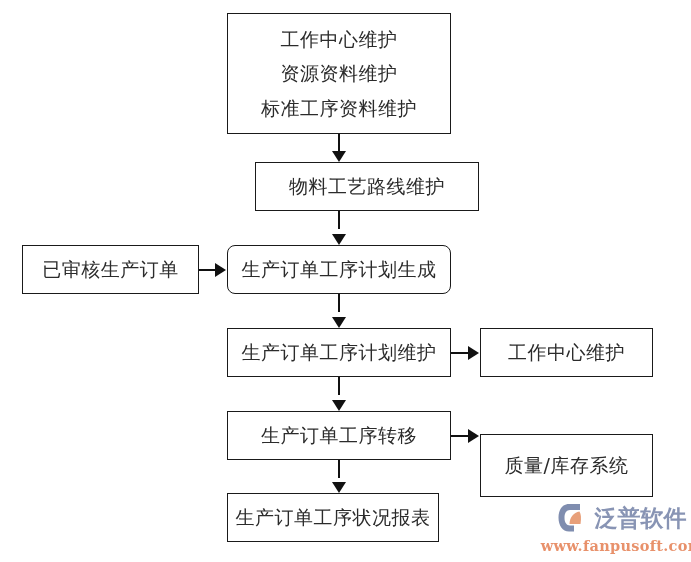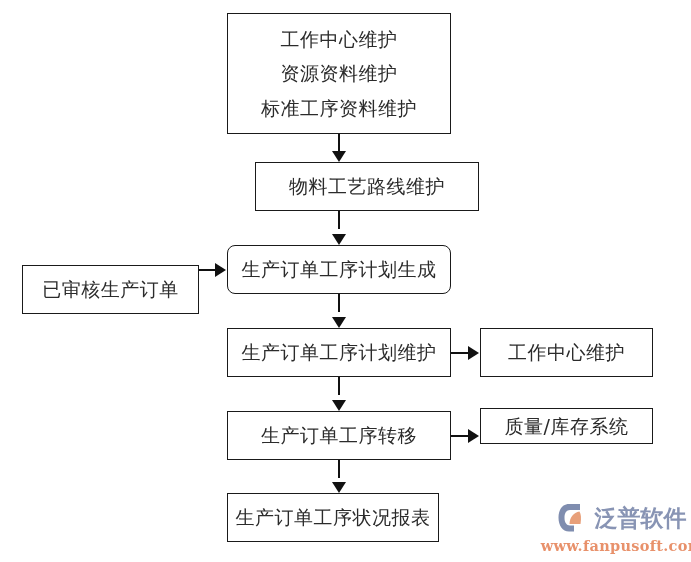--- a/index.html
+++ b/index.html
@@ -120,41 +120,41 @@
   <div class="node node-multi" style="left:227px; top:13px; width:224px; height:121px; font-size:19px;">
     <span class="line">工作中心维护</span>
     <span class="line">资源资料维护</span>
     <span class="line">标准工序资料维护</span>
   </div>
 
   <div class="node" style="left:227px; top:162px; width:224px; height:49px; font-size:19px;margin-left:28px;">
     <span class="line">物料工艺路线维护</span>
   </div>
 
-  <div class="node" style="left:22px; top:245px; width:177px; height:49px; font-size:19px;margin-top:20px;">
+  <div class="node" style="left:22px; top:245px; width:177px; height:49px; font-size:19px;">
     <span class="line">已审核生产订单</span>
   </div>
 
   <div class="node" style="left:227px; top:245px; width:224px; height:49px; font-size:19px;border-radius:8px;">
     <span class="line">生产订单工序计划生成</span>
   </div>
 
   <div class="node" style="left:227px; top:328px; width:224px; height:49px; font-size:19px;">
     <span class="line">生产订单工序计划维护</span>
   </div>
 
   <div class="node" style="left:480px; top:328px; width:173px; height:49px; font-size:19px;">
     <span class="line">工作中心维护</span>
   </div>
 
   <div class="node" style="left:227px; top:411px; width:224px; height:49px; font-size:19px;">
     <span class="line">生产订单工序转移</span>
   </div>
 
-  <div class="node" style="left:480px; top:408px; width:173px; height:36px; font-size:19px;">
+  <div class="node" style="left:480px; top:434px; width:173px; height:63px; font-size:19px;">
     <span class="line">质量/库存系统</span>
   </div>
 
   <div class="node" style="left:227px; top:493px; width:212px; height:49px; font-size:19px;">
     <span class="line">生产订单工序状况报表</span>
   </div>
 
   <div class="conn-v" style="left:338px; top:134px; height:18px;"></div>
   <div class="arrow-down" style="left:332px; top:151px;"></div>
 

